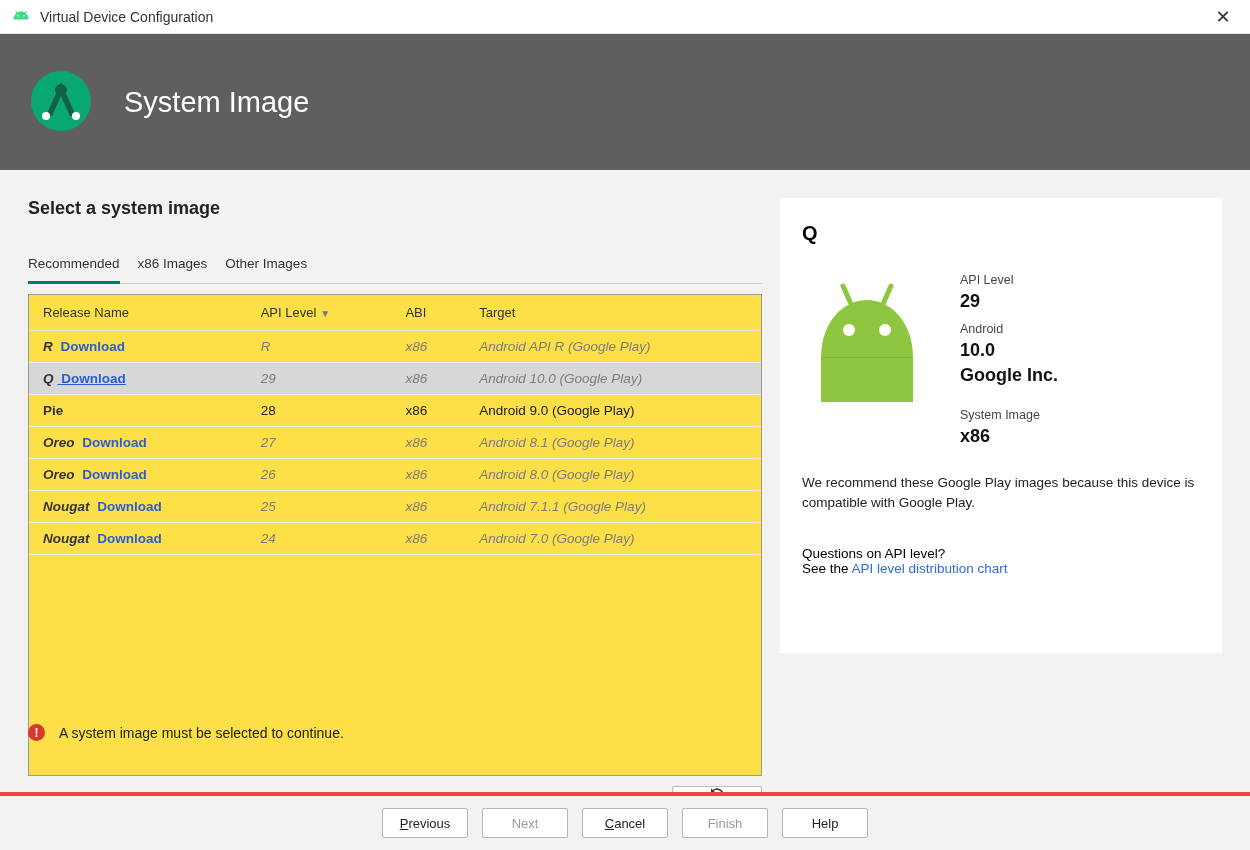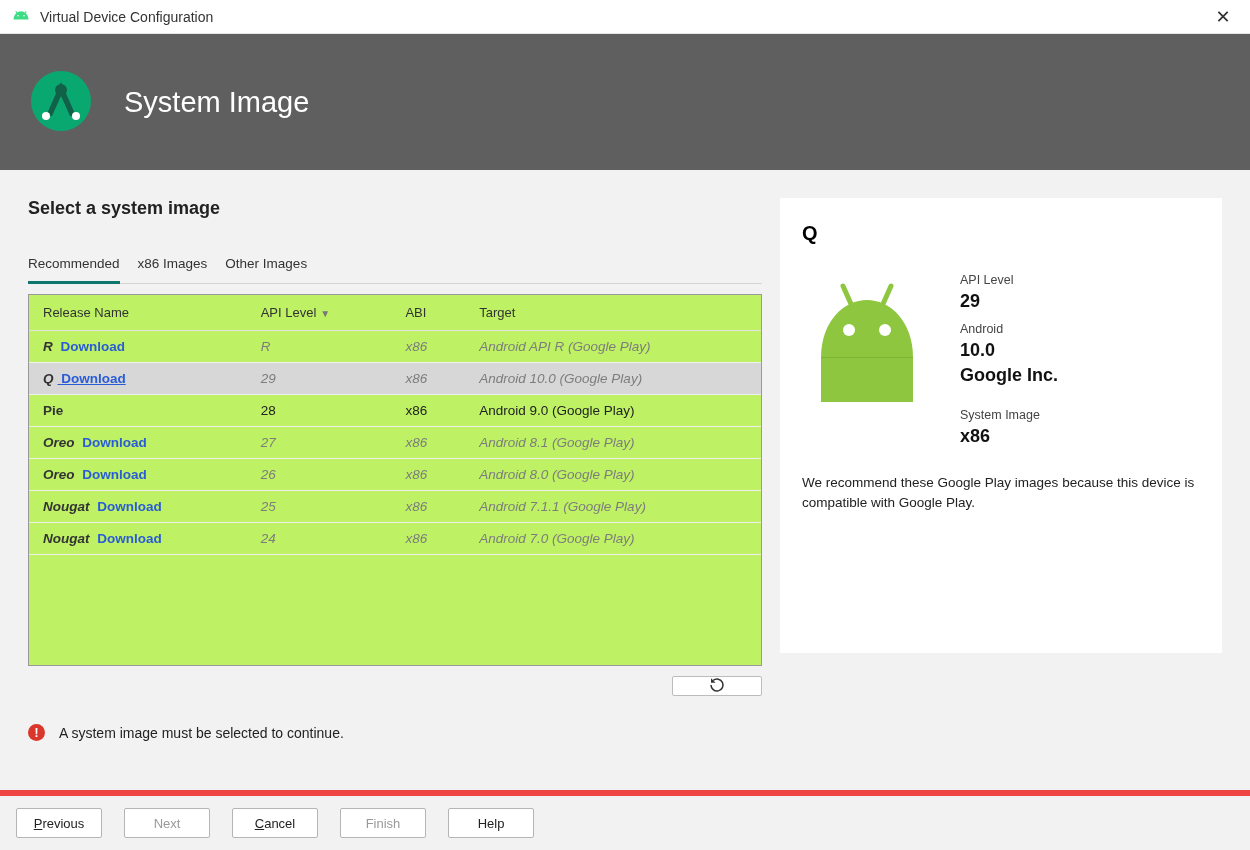--- a/index.html
+++ b/index.html
@@ -76,22 +76,22 @@
       margin-bottom: -1px;
     }
     .tab.active {
       border-bottom: 3px solid #0f766e;
       font-weight: 400;
     }
 
     
     .table-wrap {
       border: 1px solid #999;
-      background: #bef264;
-      height: 372px;
+      background: #fde047;
+      height: 482px;
       overflow: hidden;
     }
     table { width: 100%; border-collapse: collapse; }
     thead th {
       text-align: left;
       font-weight: 400;
       color: #333;
       padding: 10px 14px;
       border-bottom: 1px solid #e3e3e3;
       font-size: 13px;
@@ -163,25 +163,25 @@
       font-size: 12px; font-weight: 700;
     }
     .error-text { font-size: 14px; color: #222; }
 
     
     .footer {
       position: absolute;
       bottom: 0;
       left: 0;
       right: 0;
-      border-top: 6px solid #ef4444;
+      border-top: 4px solid #ef4444;
       padding: 12px 16px;
       display: flex;
-      justify-content: flex-start;
-      gap: 22px;
+      justify-content: center;
+      gap: 14px;
       background: #f2f2f2;
     }
     .btn {
       min-width: 86px;
       height: 30px;
       border: 1px solid #b5b5b5;
       background: #fff;
       border-radius: 2px;
       font-size: 13px;
       cursor: pointer;
@@ -321,20 +321,26 @@
         <div class="lbl">API Level</div>
         <div class="val">29</div>
         <div class="lbl">Android</div>
         <div class="val">10.0</div>
         <div class="val">Google Inc.</div>
         <div class="lbl" style="margin-top:22px">System Image</div>
         <div class="val">x86</div>
       </div>
     </div>
     <div class="rp-reco">We recommend these Google Play images because this device is compatible with Google Play.</div>
+    <div class="rp-q">
+      <div>Questions on API level?</div>
+      <div>
+        <span>See the </span><a href="#">API level distribution chart</a>
+      </div>
+    </div>
   </div>
 </div>
 
 <div class="error-row">
   <div class="error-icon">!</div>
   <div class="error-text">A system image must be selected to continue.</div>
 </div>
 
 <div class="footer">
   <div class="btn">

